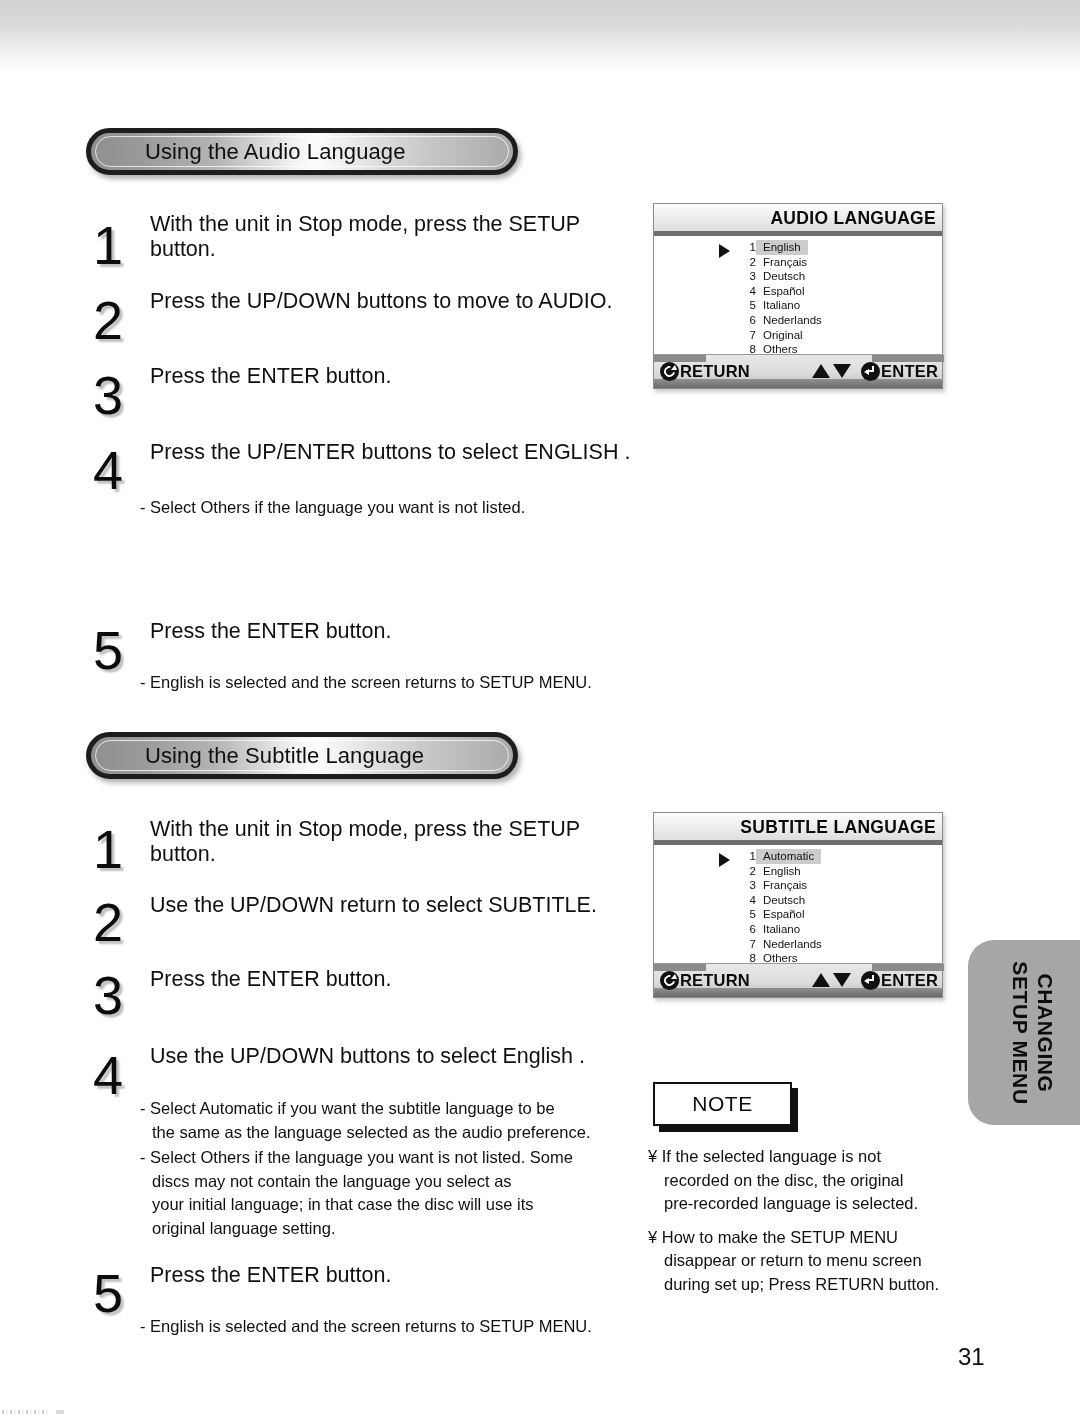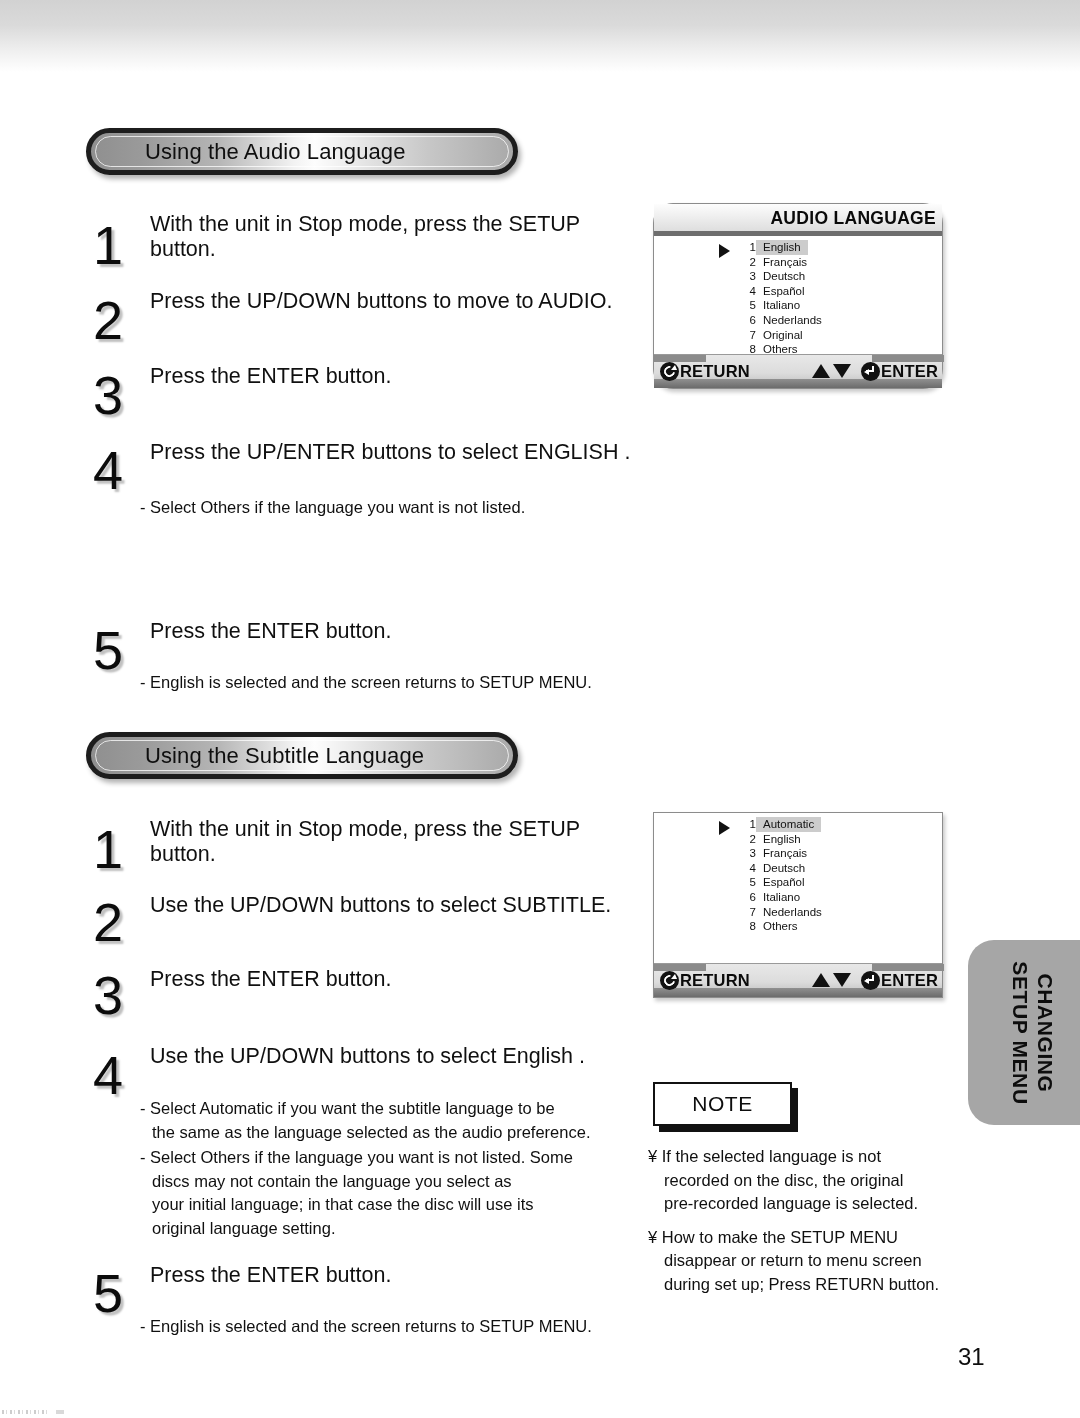--- a/index.html
+++ b/index.html
@@ -344,21 +344,21 @@
 <div class="bullets" style="left:140px; top:496px; width:530px;">
   <span class="b" style="white-space:pre-line;">- Select  Others  if the language you want is not listed.</span>
 </div>
 
 <div class="stepnum" style="left:93px; top:623px;">5</div>
 <div class="steptext" style="left:150px; top:618px; width:520px; white-space:pre-line;">Press the ENTER button.</div>
 <div class="bullets" style="left:140px; top:671px; width:540px;">
   <span class="b">- English is selected and the screen returns to SETUP MENU.</span>
 </div>
 
-<div class="osd" style="left:653px; top:203px;border-radius:20px;">
+<div class="osd" style="left:653px; top:203px;">
   <div class="osd-titlebar">
     <div class="osd-title">AUDIO LANGUAGE</div>
   </div>
   <div class="osd-body">
     <div class="osd-cursor"></div>
     <div class="osd-list">
       <div class="osd-item sel">
         <span class="n">1</span>
         <span class="t">English</span>
       </div>
@@ -410,21 +410,21 @@
 
 <div class="pill" style="left:86px; top:732px; width:432px;">
   <span class="pill-label">Using the Subtitle Language</span>
 </div>
 
 <div class="stepnum" style="left:93px; top:822px;">1</div>
 <div class="steptext tight" style="left:150px; top:817px; width:500px; white-space:pre-line;">With the unit in Stop mode, press the SETUP
 button.</div>
 
 <div class="stepnum" style="left:93px; top:895px;">2</div>
-<div class="steptext" style="left:150px; top:892px; width:520px; white-space:pre-line;">Use the UP/DOWN buttons to select SUBTITLE.</div>
+<div class="steptext" style="left:150px; top:892px; width:520px; white-space:pre-line;">Use the UP/DOWN return to select SUBTITLE.</div>
 
 <div class="stepnum" style="left:93px; top:968px;">3</div>
 <div class="steptext" style="left:150px; top:966px; width:520px; white-space:pre-line;">Press the ENTER button.</div>
 
 <div class="stepnum" style="left:93px; top:1048px;">4</div>
 <div class="steptext" style="left:150px; top:1043px; width:520px; white-space:pre-line;">Use the UP/DOWN buttons to select  English .</div>
 
 <div class="bullets" style="left:140px; top:1097px; width:510px;">
   <span class="b" style="white-space:pre-line;">- Select  Automatic  if you want the subtitle language to be
    the same as the language selected as the audio preference.</span>
@@ -434,20 +434,23 @@
    original language setting.</span>
 </div>
 
 <div class="stepnum" style="left:93px; top:1266px;">5</div>
 <div class="steptext" style="left:150px; top:1262px; width:520px; white-space:pre-line;">Press the ENTER button.</div>
 <div class="bullets" style="left:140px; top:1315px; width:540px;">
   <span class="b">- English is selected and the screen returns to SETUP MENU.</span>
 </div>
 
 <div class="osd" style="left:653px; top:812px;">
+  <div class="osd-titlebar">
+    <div class="osd-title">SUBTITLE LANGUAGE</div>
+  </div>
   <div class="osd-body">
     <div class="osd-cursor"></div>
     <div class="osd-list">
       <div class="osd-item sel">
         <span class="n">1</span>
         <span class="t">Automatic</span>
       </div>
       <div class="osd-item">
         <span class="n">2</span>
         <span class="t">English</span>

